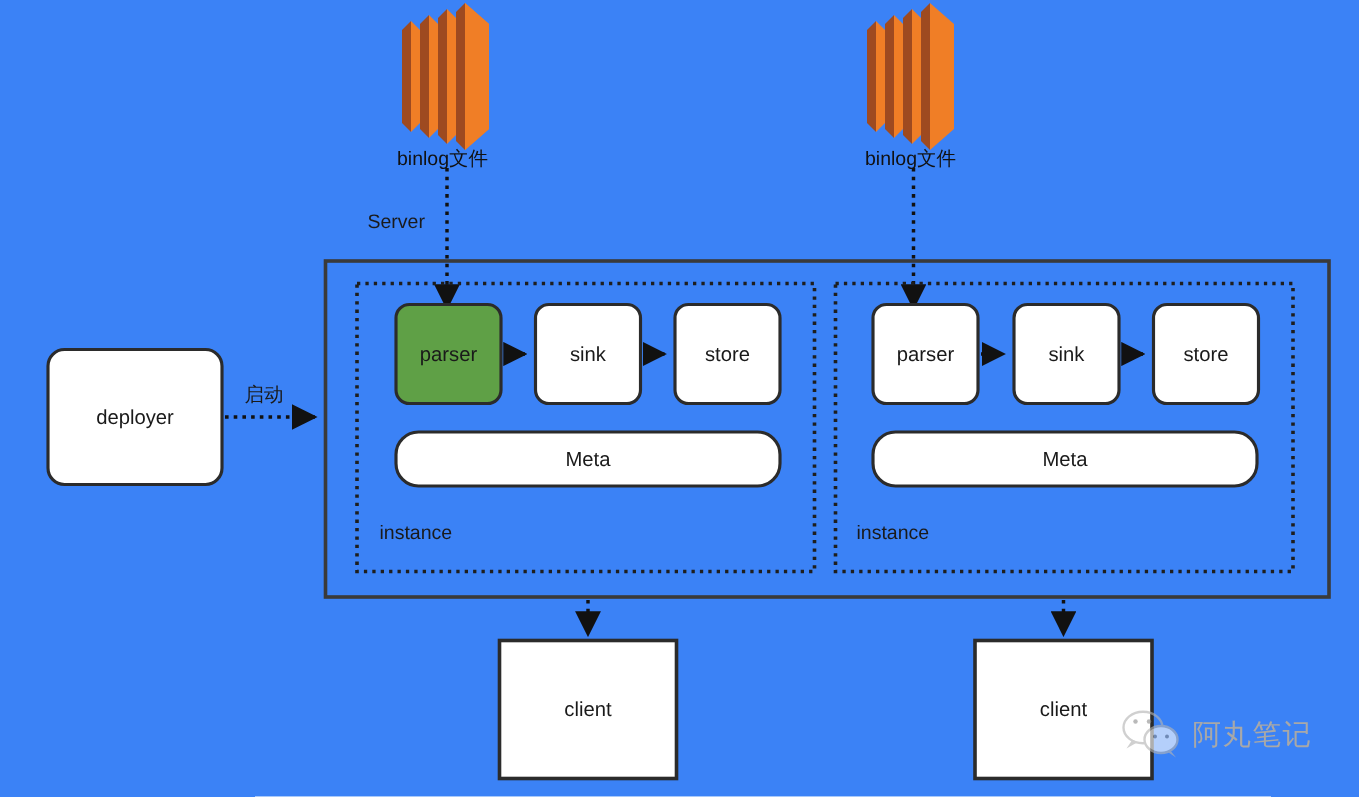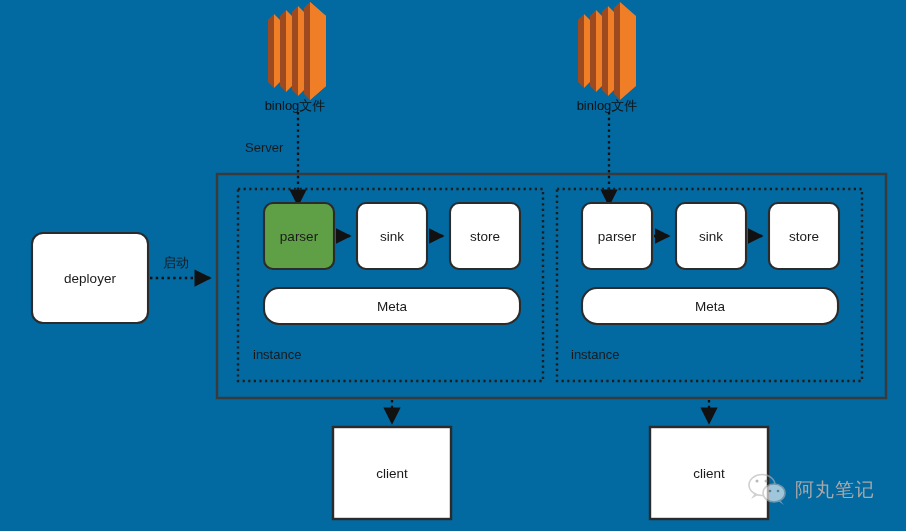--- a/index.html
+++ b/index.html
@@ -7,21 +7,21 @@
     padding: 0;
     background: #ffffff;
   }
   body {
     font-family: "Liberation Sans", "DejaVu Sans", sans-serif;
   }
   #canvas {
     position: relative;
     width: 906px;
     height: 531px;
-    background: #0369a1;
+    background: #3b82f6;
     overflow: hidden;
   }
   svg.layer {
     position: absolute;
     left: 0;
     top: 0;
     width: 906px;
     height: 531px;
     overflow: visible;
   }

